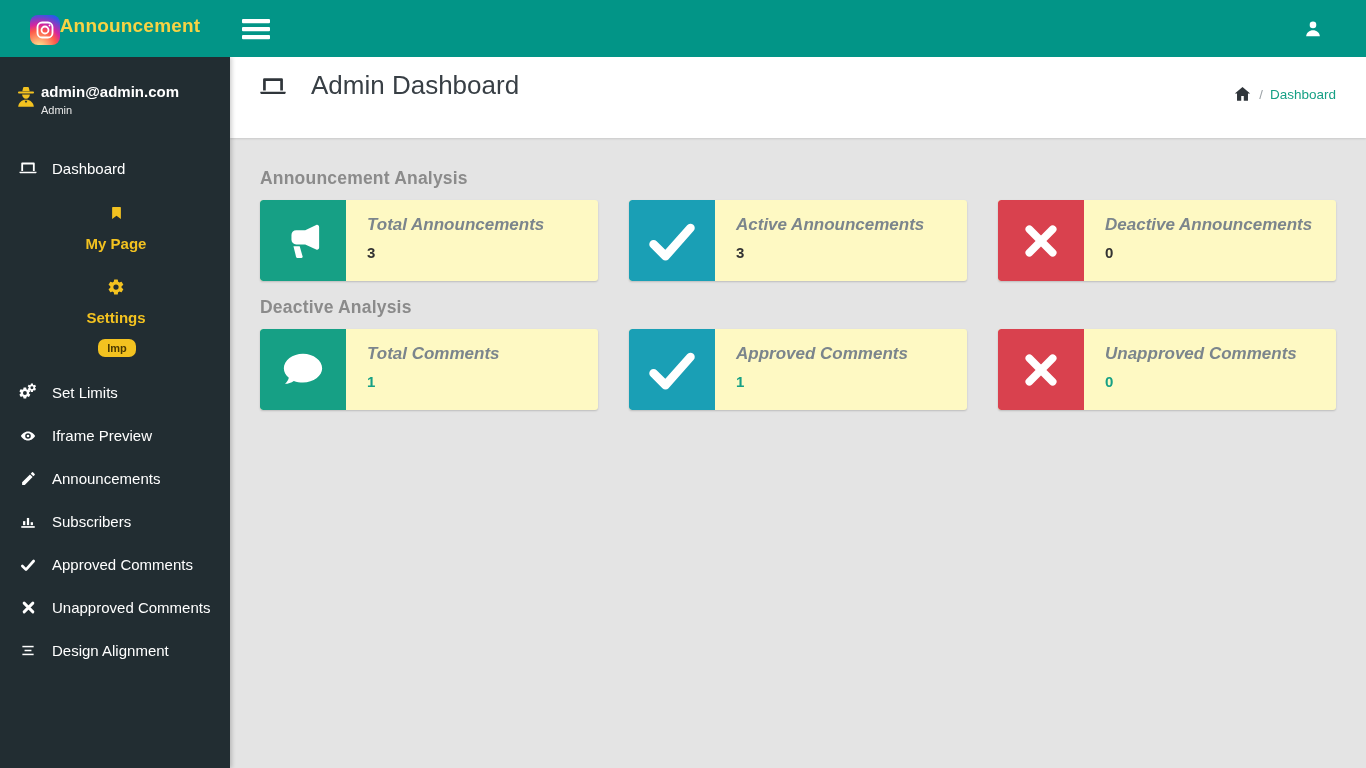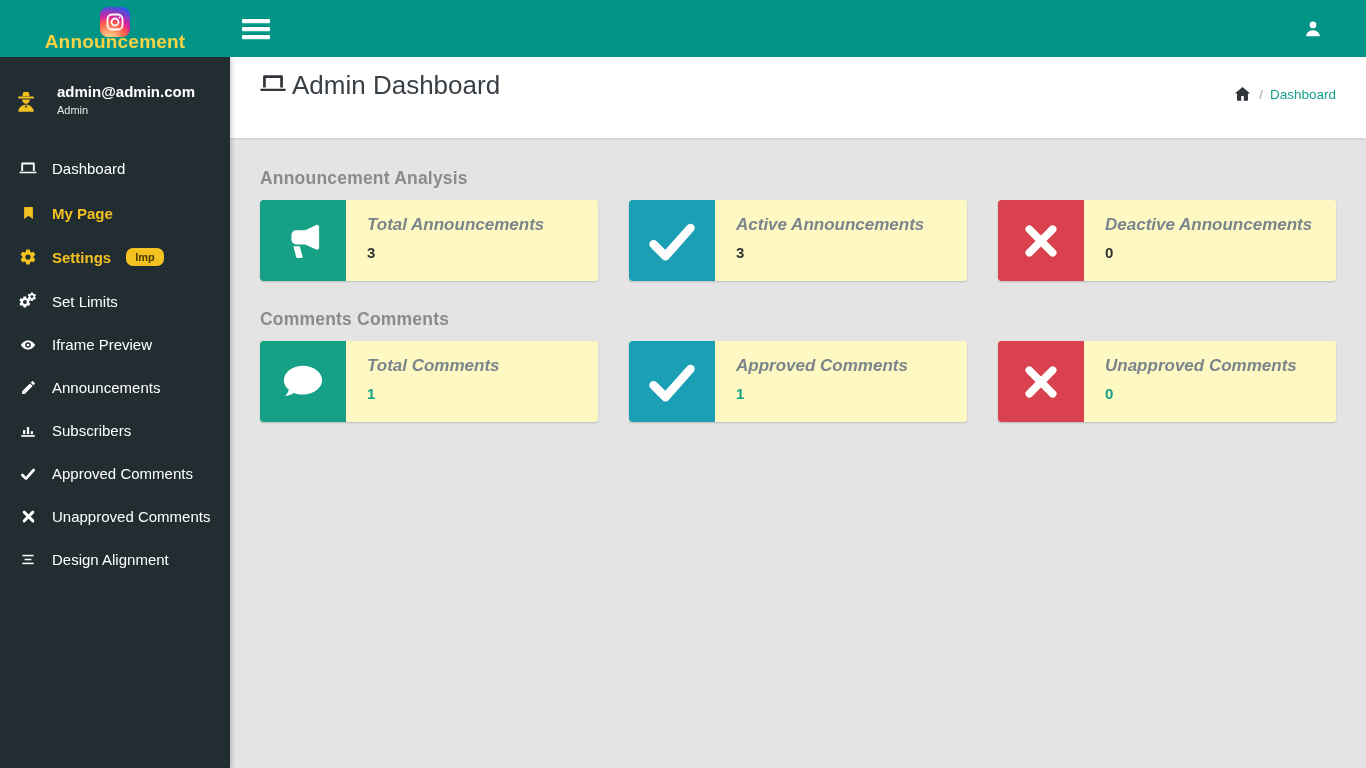--- a/index.html
+++ b/index.html
@@ -11,21 +11,21 @@
   }
   svg { display: block; }
 
   
   .topbar {
     position: absolute; top: 0; left: 0; right: 0; height: 57px;
     background: var(--header-bg, #029587);
     display: flex; z-index: 10;
   }
   .brand {
-    width: 230px; height: 57px; display: flex; flex-direction: column;
+    width: 230px; height: 57px; display: flex; 
     align-items: center; justify-content: center; gap: 0px; position: relative;
   }
   .insta-badge {
     width: 30px; height: 30px; border-radius: 8px; margin-top: 2px;
     background: radial-gradient(circle at 30% 110%, #fdf497 0%, #fd5949 45%, #d6249f 60%, #285AEB 90%);
     display: flex; align-items: center; justify-content: center;
   }
   .brand-name {
     font-size: 19px; font-weight: bold; color: var(--accent-yellow, #f5d03c);
     margin-top: -6px; letter-spacing: .2px;
@@ -34,55 +34,55 @@
   .hamburger { width: 28px; cursor: pointer; color: #fff; }
   .topbar-user { color: #fff; cursor: pointer; }
 
   
   .sidebar {
     position: absolute; top: 57px; left: 0; bottom: 0; width: 230px;
     background: var(--sidebar-bg, #222d32);
     box-shadow: 2px 0 4px rgba(0,0,0,.18);
     z-index: 5;
   }
-  .user-panel { display: flex; align-items: flex-end; gap: 18px; padding: 26px 15px 18px 13px; }
+  .user-panel { display: flex; align-items: flex-start; gap: 2px; padding: 26px 15px 18px 13px; }
   .user-panel .avatar { color: var(--accent-yellow, #f3c220); }
   .user-email { color: #fff; font-size: 15px; font-weight: bold; }
   .user-role { color: #e8e8e8; font-size: 11px; margin-top: 4px; }
   .menu { list-style: none; margin-top: 12px; }
   .menu-item {
     display: flex; align-items: center; gap: 13px;
     padding: 13px 15px 13px 17px; cursor: pointer;
     color: #ffffff; font-size: 15px; text-decoration: none;
   }
   .menu-item .mi-icon { width: 22px; display: flex; justify-content: center; color: inherit; flex: none; }
-  .menu-item.highlight { color: var(--accent-yellow, #f3c220); font-weight: bold; }
+  .menu-item.highlight { color: var(--accent-yellow, #f3c220); font-weight: bold; flex-direction: column; }
   .badge-pill {
     background: var(--accent-yellow, #f3c220); color: #4d3a00;
     font-size: 11px; font-weight: bold; border-radius: 7px;
     padding: 3px 9px; margin-left: 2px;
   }
 
   
   .main { position: absolute; top: 57px; left: 230px; right: 0; bottom: 0; }
   .page-header {
     background: #fff; padding: 13px 30px 12px 28px; position: relative;
     box-shadow: 0 1px 2px rgba(0,0,0,.12); height: 81px;
   }
-  .title-row { display: flex; align-items: flex-start; gap: 4px; }
+  .title-row { display: flex; align-items: flex-end; gap: 23px; }
   .title-row .title-icon { color: #2f353a; }
   .page-title { font-size: 26px; font-weight: normal; color: #383f45; }
   .page-subtitle { font-size: 12.5px; font-style: italic; font-weight: bold; color: #3c4247; margin: 3px 0 0 2px; }
   .breadcrumb { position: absolute; right: 30px; top: 28px; display: flex; align-items: center; gap: 7px; }
   .breadcrumb .home-link { color: #2f353a; cursor: pointer; }
   .breadcrumb .sep { color: #9aa0a5; font-size: 13px; }
   .breadcrumb .crumb-link { color: var(--link-teal, #16a085); font-size: 13.5px; text-decoration: none; cursor: pointer; }
 
   .content { padding: 30px 30px 0 30px; }
-  .section { margin-bottom: 28px; }
+  .section { margin-bottom: 16px; }
   .section-title { font-size: 17.5px; font-weight: bold; color: #8b8b8b; margin-bottom: 11px; letter-spacing: .2px; }
   .cards { display: grid; grid-template-columns: repeat(3, 1fr); gap: 31px; }
   .card {
     background: #fef9c3; border-radius: 3px; height: 81px; display: flex;
     box-shadow: 0 1px 2px rgba(0,0,0,.18); overflow: hidden;
   }
   .card-icon {
     width: 86px; flex: none; display: flex; align-items: center; justify-content: center;
     color: #fff; border-radius: 3px 0 0 3px;
   }
@@ -309,21 +309,21 @@
               </svg>
             </span>
             <div class="card-body">
               <div class="card-title">Deactive Announcements</div>
               <div class="card-value" style="color: rgb(51, 51, 51);">0</div>
             </div>
           </div>
         </div>
       </div>
       <div class="section">
-        <h2 class="section-title">Comments Comments</h2>
+        <h2 class="section-title">Deactive Analysis</h2>
         <div class="cards">
           <div class="card">
             <span class="card-icon" style="background: rgb(22, 160, 133);">
               <svg width="46" height="46" viewBox="0 0 24 24" fill="currentColor">
                 <path d="M12 3.5C6.5 3.5 2 6.9 2 11.1c0 1.9 1 3.7 2.6 5-.3 1.2-1 2.3-2 3.1 1.7 0 3.3-.6 4.6-1.5 1.5.5 3.1.8 4.8.8 5.5 0 10-3.4 10-7.4S17.5 3.5 12 3.5z"></path>
               </svg>
             </span>
             <div class="card-body">
               <div class="card-title">Total Comments</div>
               <div class="card-value" style="color: rgb(22, 160, 133);">1</div>

